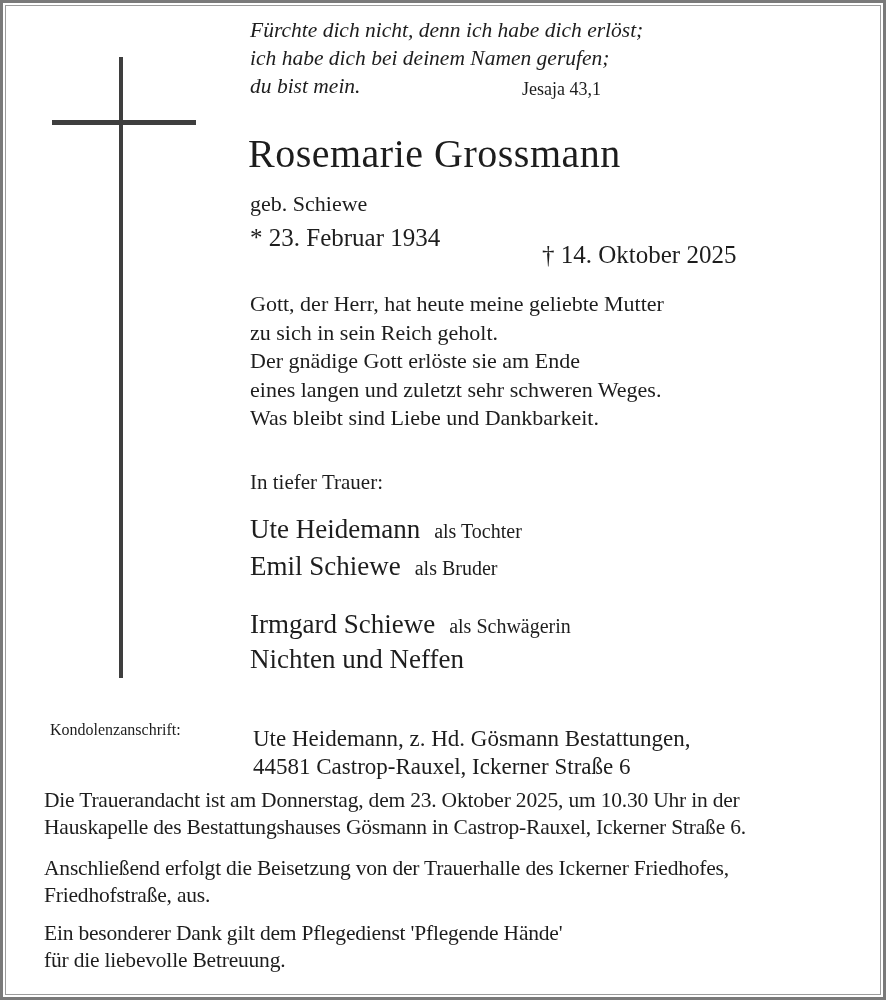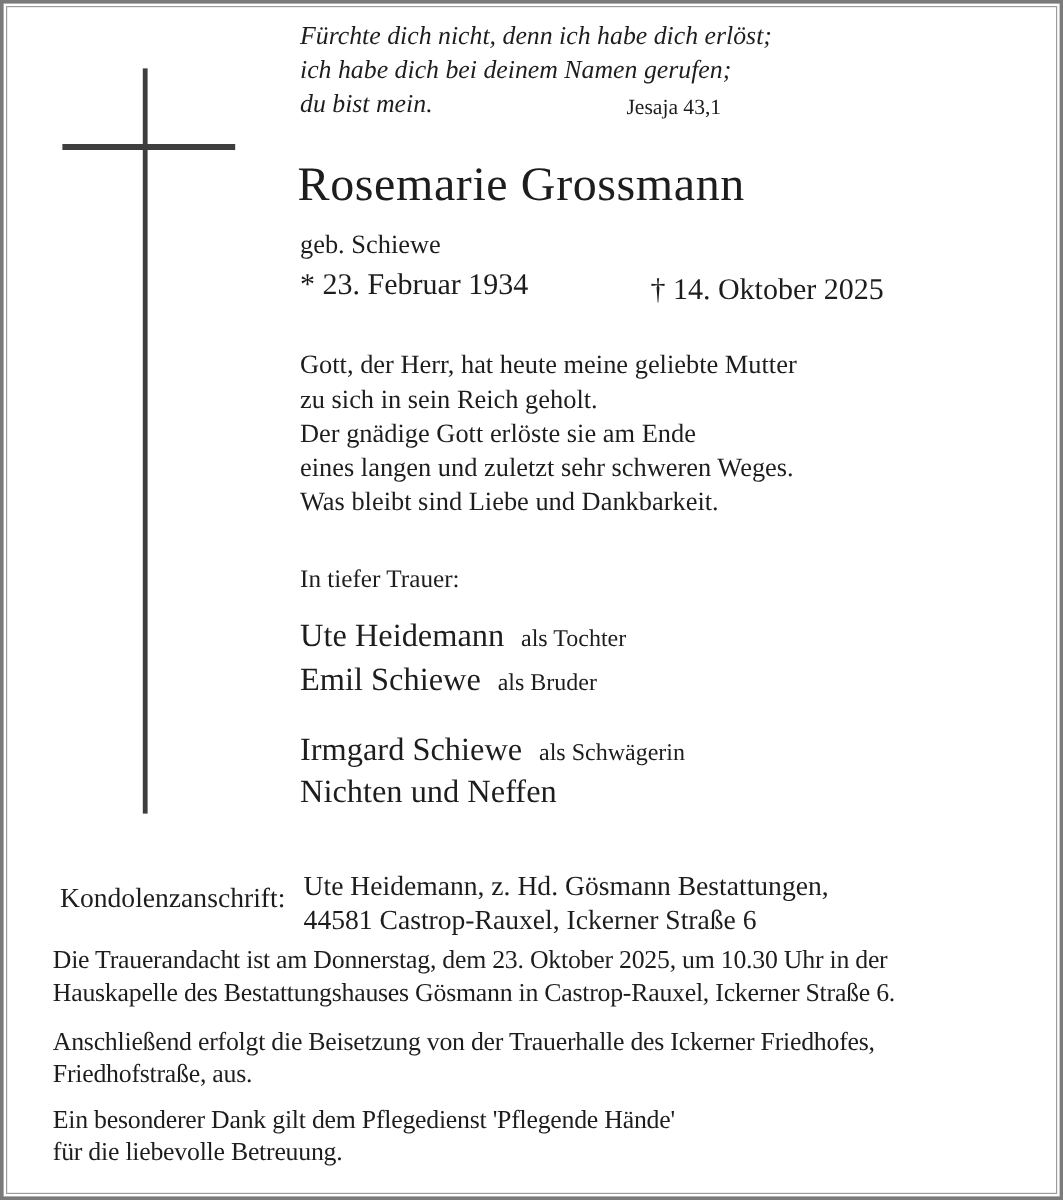--- a/index.html
+++ b/index.html
@@ -26,34 +26,34 @@
   }
   .attribution { position: absolute; left: 522px; top: 79px; font-size: 18px; }
 
   .name {
     position: absolute; left: 248px; top: 130px; margin: 0;
     font-size: 40px; font-weight: normal; letter-spacing: 0.5px;
     white-space: nowrap;
   }
   .birthname { position: absolute; left: 250px; top: 191px; font-size: 22px; }
   .dates { position: absolute; left: 250px; top: 224px; width: 520px; font-size: 25px; }
-  .dates .death { position: absolute; left: 292px; top: 4px; }
+  .dates .death { position: absolute; left: 292px; top: 17px; }
 
   .body-text {
     position: absolute; left: 250px; top: 290px;
     font-size: 22px; line-height: 28.5px; white-space: nowrap;
   }
 
   .trauer-intro { position: absolute; left: 250px; top: 470px; font-size: 21px; }
 
   .mourner { position: absolute; left: 250px; white-space: nowrap; }
   .m-name { font-size: 27px; }
   .m-rel  { font-size: 20px; margin-left: 14px; }
 
-  .kond-label   { position: absolute; left: 50px;  top: 736px; font-size: 23px; }
+  .kond-label   { position: absolute; left: 50px;  top: 721px; font-size: 16px; }
   .kond-address { position: absolute; left: 253px; top: 725px; font-size: 23px; line-height: 28px; white-space: nowrap; }
 
   .service-p {
     position: absolute; left: 44px;
     font-size: 21.5px; line-height: 26.5px;
     letter-spacing: -0.2px; white-space: nowrap;
   }
   .p1 { top: 787px; }
   .p2 { top: 855px; }
   .p3 { top: 920px; }

